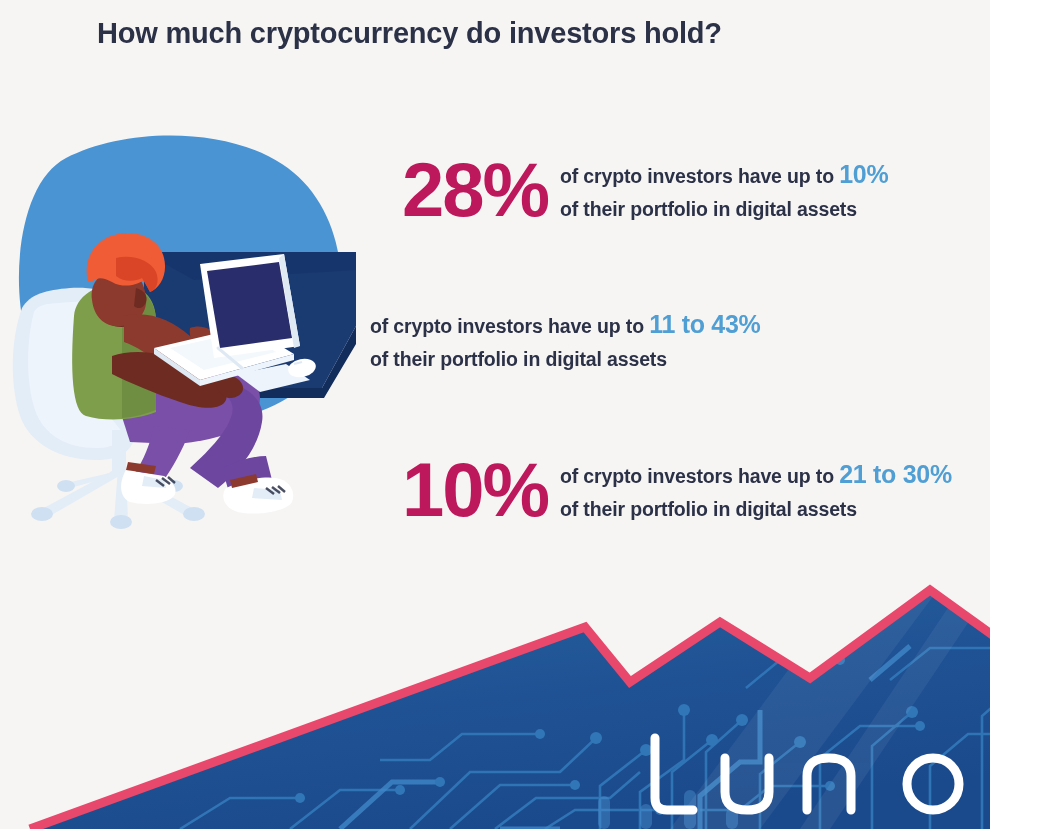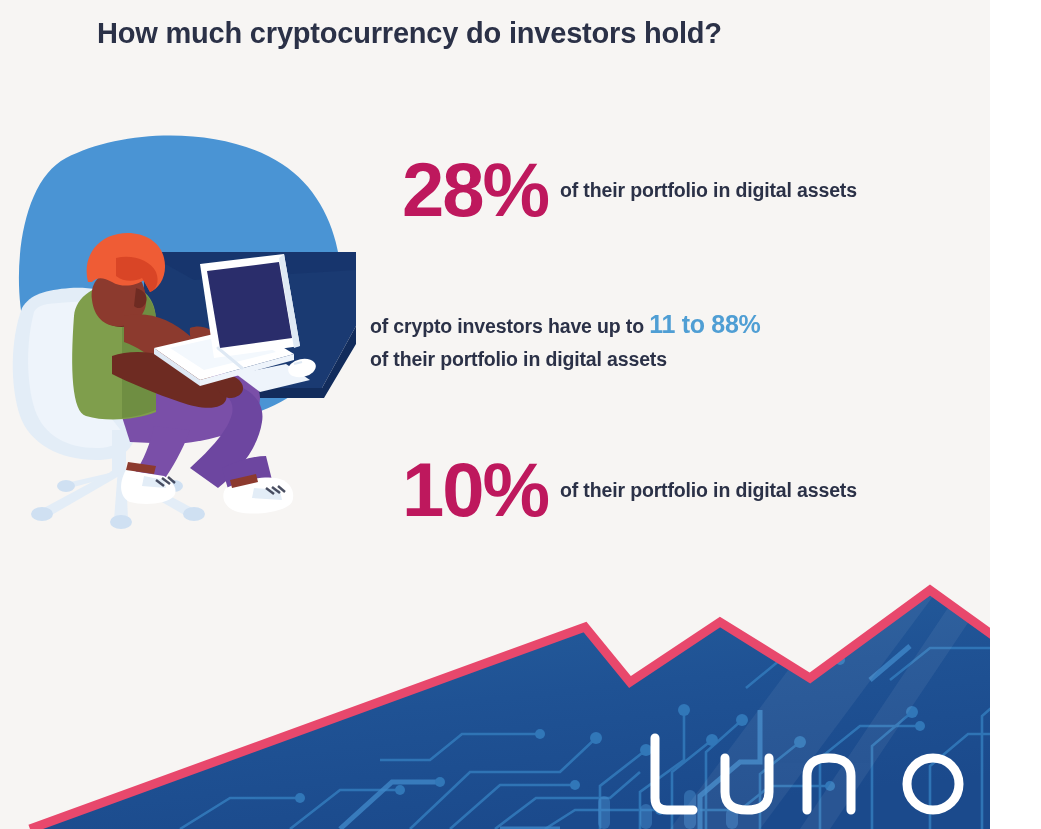--- a/index.html
+++ b/index.html
@@ -224,34 +224,36 @@
 
       <path d="M 214 218 L 238 238" stroke="#dfe9f4" stroke-width="3" stroke-linecap="round"></path>
     </svg>
   </div>
 
   <div id="stats">
 
     <div class="stat-row">
       <div class="stat-big">28%</div>
       <div class="stat-text">
+        <span class="stat-line"><span>of crypto investors have up to </span><span class="hl">10%</span></span>
         <span class="stat-line">of their portfolio in digital assets</span>
       </div>
     </div>
 
     <div class="stat-row">
       <div class="stat-text">
-        <span class="stat-line"><span>of crypto investors have up to </span><span class="hl">11 to 88%</span></span>
+        <span class="stat-line"><span>of crypto investors have up to </span><span class="hl">11 to 43%</span></span>
         <span class="stat-line">of their portfolio in digital assets</span>
       </div>
     </div>
 
     <div class="stat-row">
       <div class="stat-big">10%</div>
       <div class="stat-text">
+        <span class="stat-line"><span>of crypto investors have up to </span><span class="hl">21 to 30%</span></span>
         <span class="stat-line">of their portfolio in digital assets</span>
       </div>
     </div>
 
   </div>
 
   <div id="bottom-graphic">
     <svg viewBox="0 0 1041 269" xmlns="http://www.w3.org/2000/svg">
       <defs>
         <clipPath id="mountClip">

